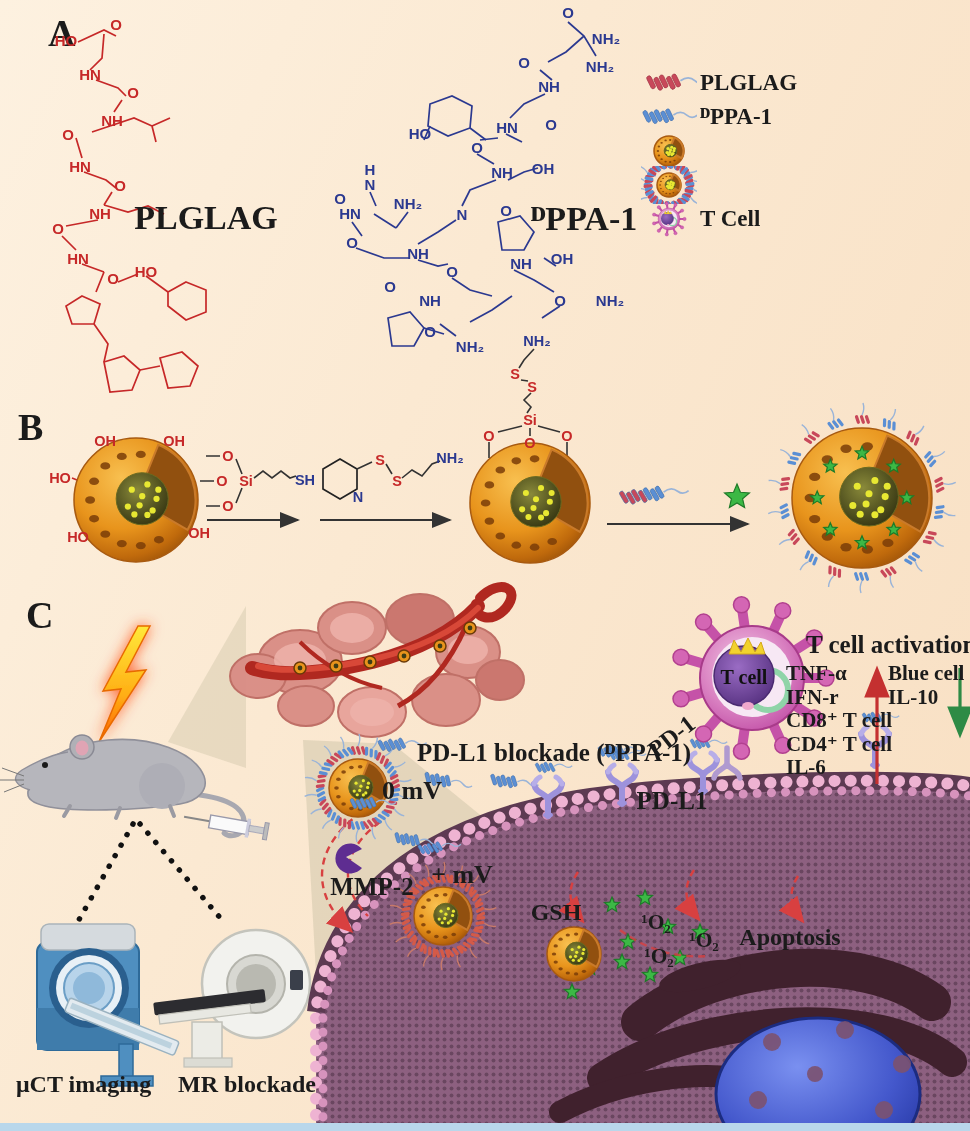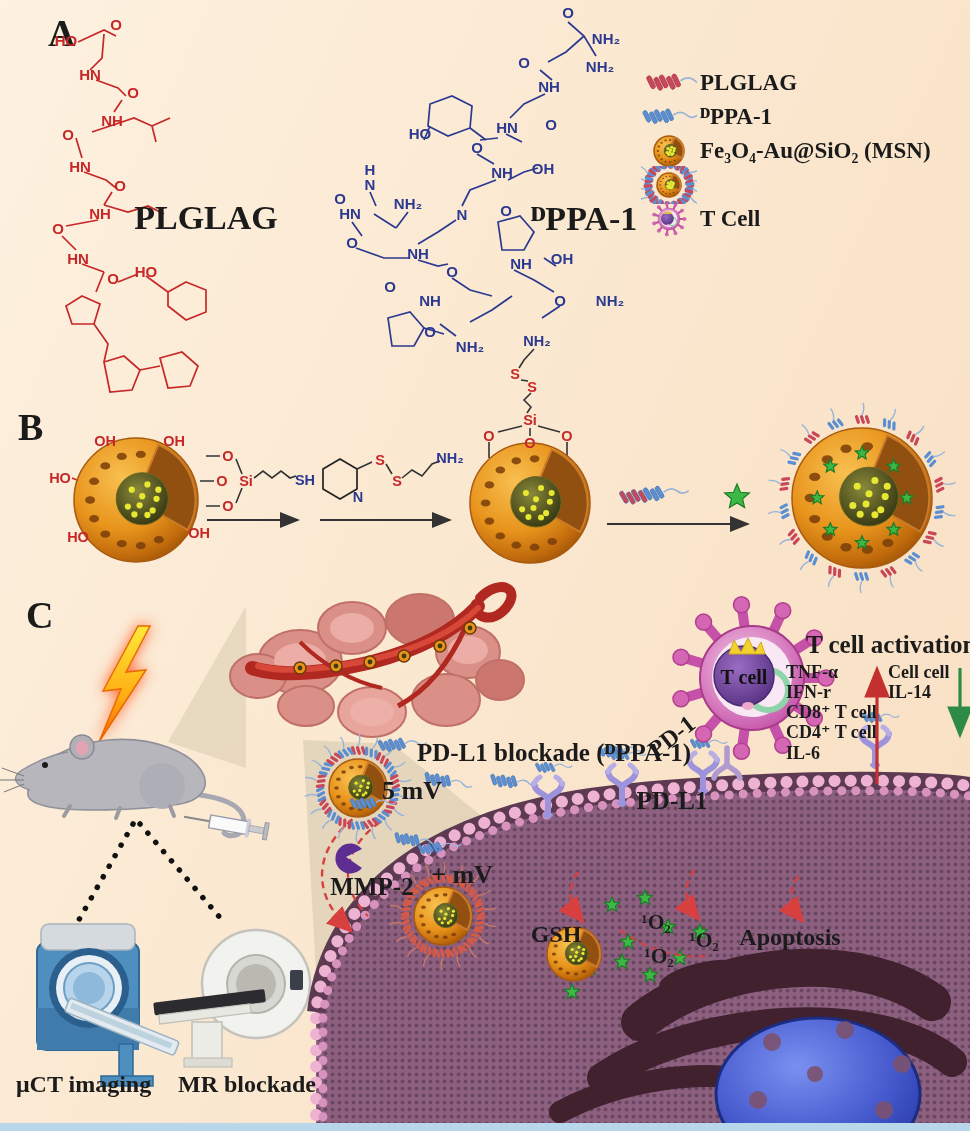--- a/index.html
+++ b/index.html
@@ -14,21 +14,21 @@
   .s38{font-size:38px;} .s34{font-size:34px;} .s26{font-size:26px;} .s25{font-size:25px;}
   .s24{font-size:24px;} .s23{font-size:25px;} .s21{font-size:21.5px;} .s20{font-size:20px;}
   .atom{position:absolute;z-index:3;font-weight:bold;font-size:14.5px;transform:translate(-50%,-50%);white-space:nowrap;font-family:"Liberation Sans","DejaVu Sans",sans-serif;}
   .atom.r{color:#c62828;} .atom.b{color:#2b3990;}
   .atom.bigmol{font-size:15px;}
   #legend{position:absolute;left:638px;top:68px;z-index:3;}
   .leg-row{display:flex;align-items:center;margin-bottom:4px;}
   .leg-ic{width:62px;height:30px;flex:0 0 62px;display:flex;align-items:center;justify-content:center;}
   .leg-tx{font-weight:bold;font-size:23px;color:#1b1b1b;line-height:1.08;}
   .leg-tx .l2{display:block;text-align:center;}
-  .cyt{position:absolute;z-index:3;font-weight:bold;font-size:18px;color:#1b1b1b;line-height:1.12;}
+  .cyt{position:absolute;z-index:3;font-weight:bold;font-size:21px;color:#1b1b1b;line-height:1.12;}
   #bottom-strip{position:absolute;left:0;top:1123px;width:970px;height:8px;background:#b9d7eb;z-index:4;}
   .rot-pd1{transform:rotate(-38deg);}
 </style>
 </head>
 <body>
 
 <div id="root">
 
   <svg id="art" width="970" height="1131" viewBox="0 0 970 1131">
     <defs>
@@ -1018,21 +1018,20 @@
               <circle cx="28.87" cy="18.275" r="1.6" fill="#e8e832"></circle>
               <circle cx="32.02" cy="19.535" r="1.6" fill="#e8e832"></circle>
               <circle cx="26.035" cy="18.59" r="1.6" fill="#e8e832"></circle>
               <circle cx="29.5" cy="16.07" r="1.6" fill="#e8e832"></circle>
               <circle cx="30.76" cy="20.605999999999998" r="1.6" fill="#e8e832"></circle>
               <circle cx="27.61" cy="20.48" r="1.6" fill="#e8e832"></circle>
               <circle cx="33.406" cy="14.495" r="1.6" fill="#e8e832"></circle>
             </g>
           </svg>
         </span>
-        <span class="leg-tx">Fe₃O₄-Au@SiO₂ (MSN)</span>
       </div>
       <div class="leg-row">
         <span class="leg-ic">
           <svg width="56" height="38" viewBox="0 0 56 38">
             <g>
               <g transform="translate(28,19) rotate(0) translate(0,-17)">
                 <rect x="-6" y="-8" width="3.2" height="9" rx="1.5" transform="rotate(-18 -4.5 -3)" fill="#c8485a"></rect>
                 <rect x="-1" y="-8" width="3.2" height="9" rx="1.5" transform="rotate(-18 0.5 -3)" fill="#c8485a"></rect>
                 <rect x="4" y="-8" width="3.2" height="9" rx="1.5" transform="rotate(-18 5.5 -3)" fill="#c8485a"></rect>
                 <path d="M0,-8 q3,-6 1,-12" stroke="#9ab4d8" stroke-width="1.4" fill="none"></path>
@@ -1202,39 +1201,39 @@
     <path d="M-23,-24 L-18,-38 L-11,-26 L-4,-40 L3,-26 L9,-36 L13,-24 Z" fill="#f2d22e" stroke="#d4a81a" stroke-width="1"></path>
     <ellipse cx="-4" cy="28" rx="6" ry="4" fill="#f0a8cc"></ellipse>
             </g>
           </svg>
         </span>
         <span class="leg-tx">T Cell</span>
       </div>
     </div>
 
   <div class="lbl s23" style="left:417px;top:740px;">PD-L1 blockade (ᴰPPA-1)</div>
-  <div class="lbl s26 ctr" style="left:412px;top:791px;">5 mV</div>
+  <div class="lbl s26 ctr" style="left:412px;top:791px;">0 mV</div>
   <div class="lbl s26 ctr" style="left:462px;top:875px;">+ mV</div>
   <div class="lbl s23 ctr" style="left:372px;top:887px;">MMP-2</div>
-  <div class="lbl s24 ctr" style="left:556px;top:935px;">GSH</div>
+  <div class="lbl s24 ctr" style="left:556px;top:913px;">GSH</div>
   <div class="lbl s24 ctr" style="left:790px;top:938px;">Apoptosis</div>
   <div class="lbl s24 ctr rot-pd1" style="left:672px;top:737px;transform:translate(-50%,-50%) rotate(-38deg);">PD-1</div>
   <div class="lbl s23 ctr" style="left:672px;top:801px;">PD-L1</div>
   <div class="lbl s20 ctr" style="left:744px;top:677px;color:#111;">T cell</div>
   <div class="lbl s25" style="left:806px;top:632px;">T cell activation</div>
   <div class="cyt" id="cytUp" style="left:786px;top:662px;">
       <div>TNF-α</div>
       <div>IFN-r</div>
       <div>CD8⁺ T cell</div>
       <div>CD4⁺ T cell</div>
       <div>IL-6</div>
     </div>
   <div class="cyt" id="cytDown" style="left:888px;top:662px;">
-      <div>Cell cell</div>
-      <div>IL-14</div>
+      <div>Blue cell</div>
+      <div>IL-10</div>
     </div>
   <div class="lbl s24" style="left:16px;top:1072px;">μCT imaging</div>
   <div class="lbl s24" style="left:178px;top:1072px;">MR blockade</div>
 
   <div id="bottom-strip"></div>
 <span class="atom r bigmol" style="left: 116px; top: 24px;">O</span>
     <span class="atom r bigmol" style="left: 66px; top: 40px;">HO</span>
     <span class="atom r bigmol" style="left: 90px; top: 74px;">HN</span>
     <span class="atom r bigmol" style="left: 133px; top: 92px;">O</span>
     <span class="atom r bigmol" style="left: 112px; top: 120px;">NH</span>

